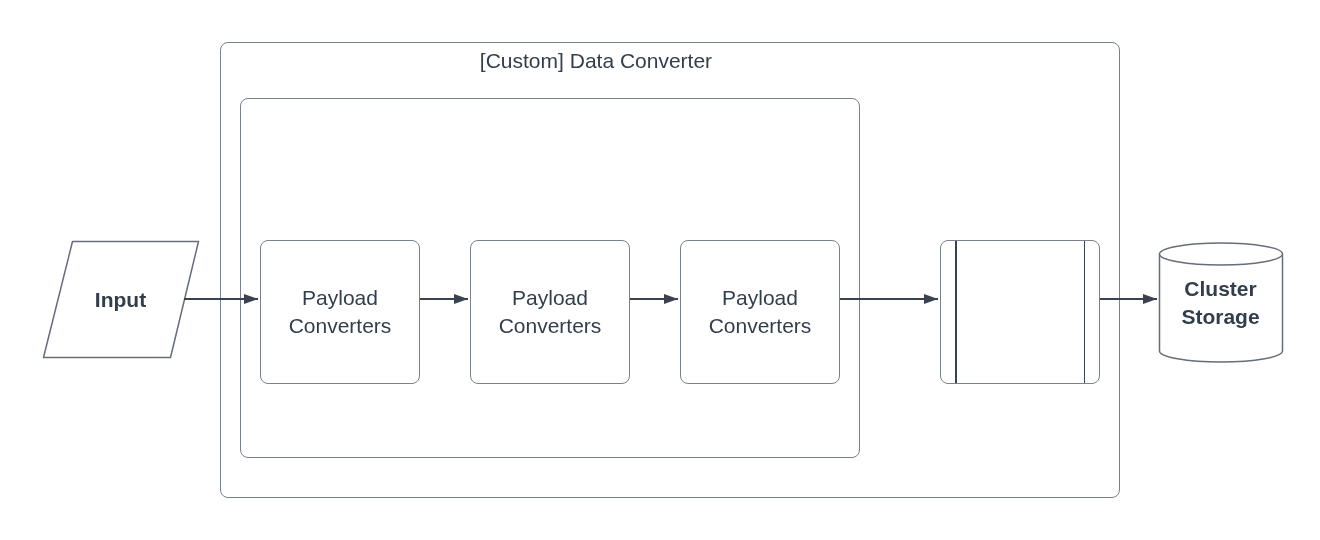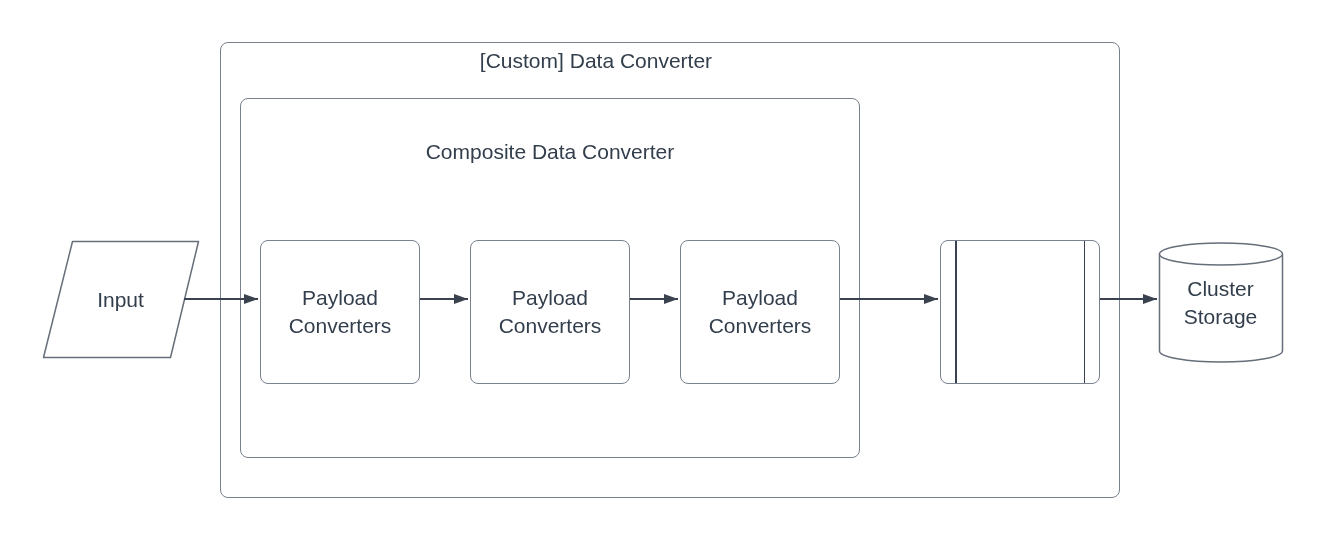--- a/index.html
+++ b/index.html
@@ -74,20 +74,21 @@
   .float-label {
     position: absolute;
     display: flex;
     align-items: center;
     justify-content: center;
     text-align: center;
     font-size: 21px;
     line-height: 28px;
     color: var(--text);
     z-index: 5;
+    font-weight: bold;
   }
   .input-label { left: 43px; top: 241px; width: 155px; height: 117px; }
   .storage-label { left: 1159px; top: 243px; width: 123px; height: 119px; }
   svg.shapes {
     position: absolute;
     left: 0; top: 0;
     width: 1320px;
     height: 540px;
     z-index: 4;
     pointer-events: none;
@@ -98,21 +99,20 @@
 </style>
 </head>
 <body>
 
 <div class="canvas">
 
   <div class="container outer"></div>
   <div class="ctitle outer-title">[Custom] Data Converter</div>
 
   <div class="container inner"></div>
-  <div class="ctitle inner-title">Composite Data Converter</div>
 
   <div class="box b1">
     <div class="lbl">Payload Converters</div>
   </div>
   <div class="box b2">
     <div class="lbl">Payload Converters</div>
   </div>
   <div class="box b3">
     <div class="lbl">Payload Converters</div>
   </div>

